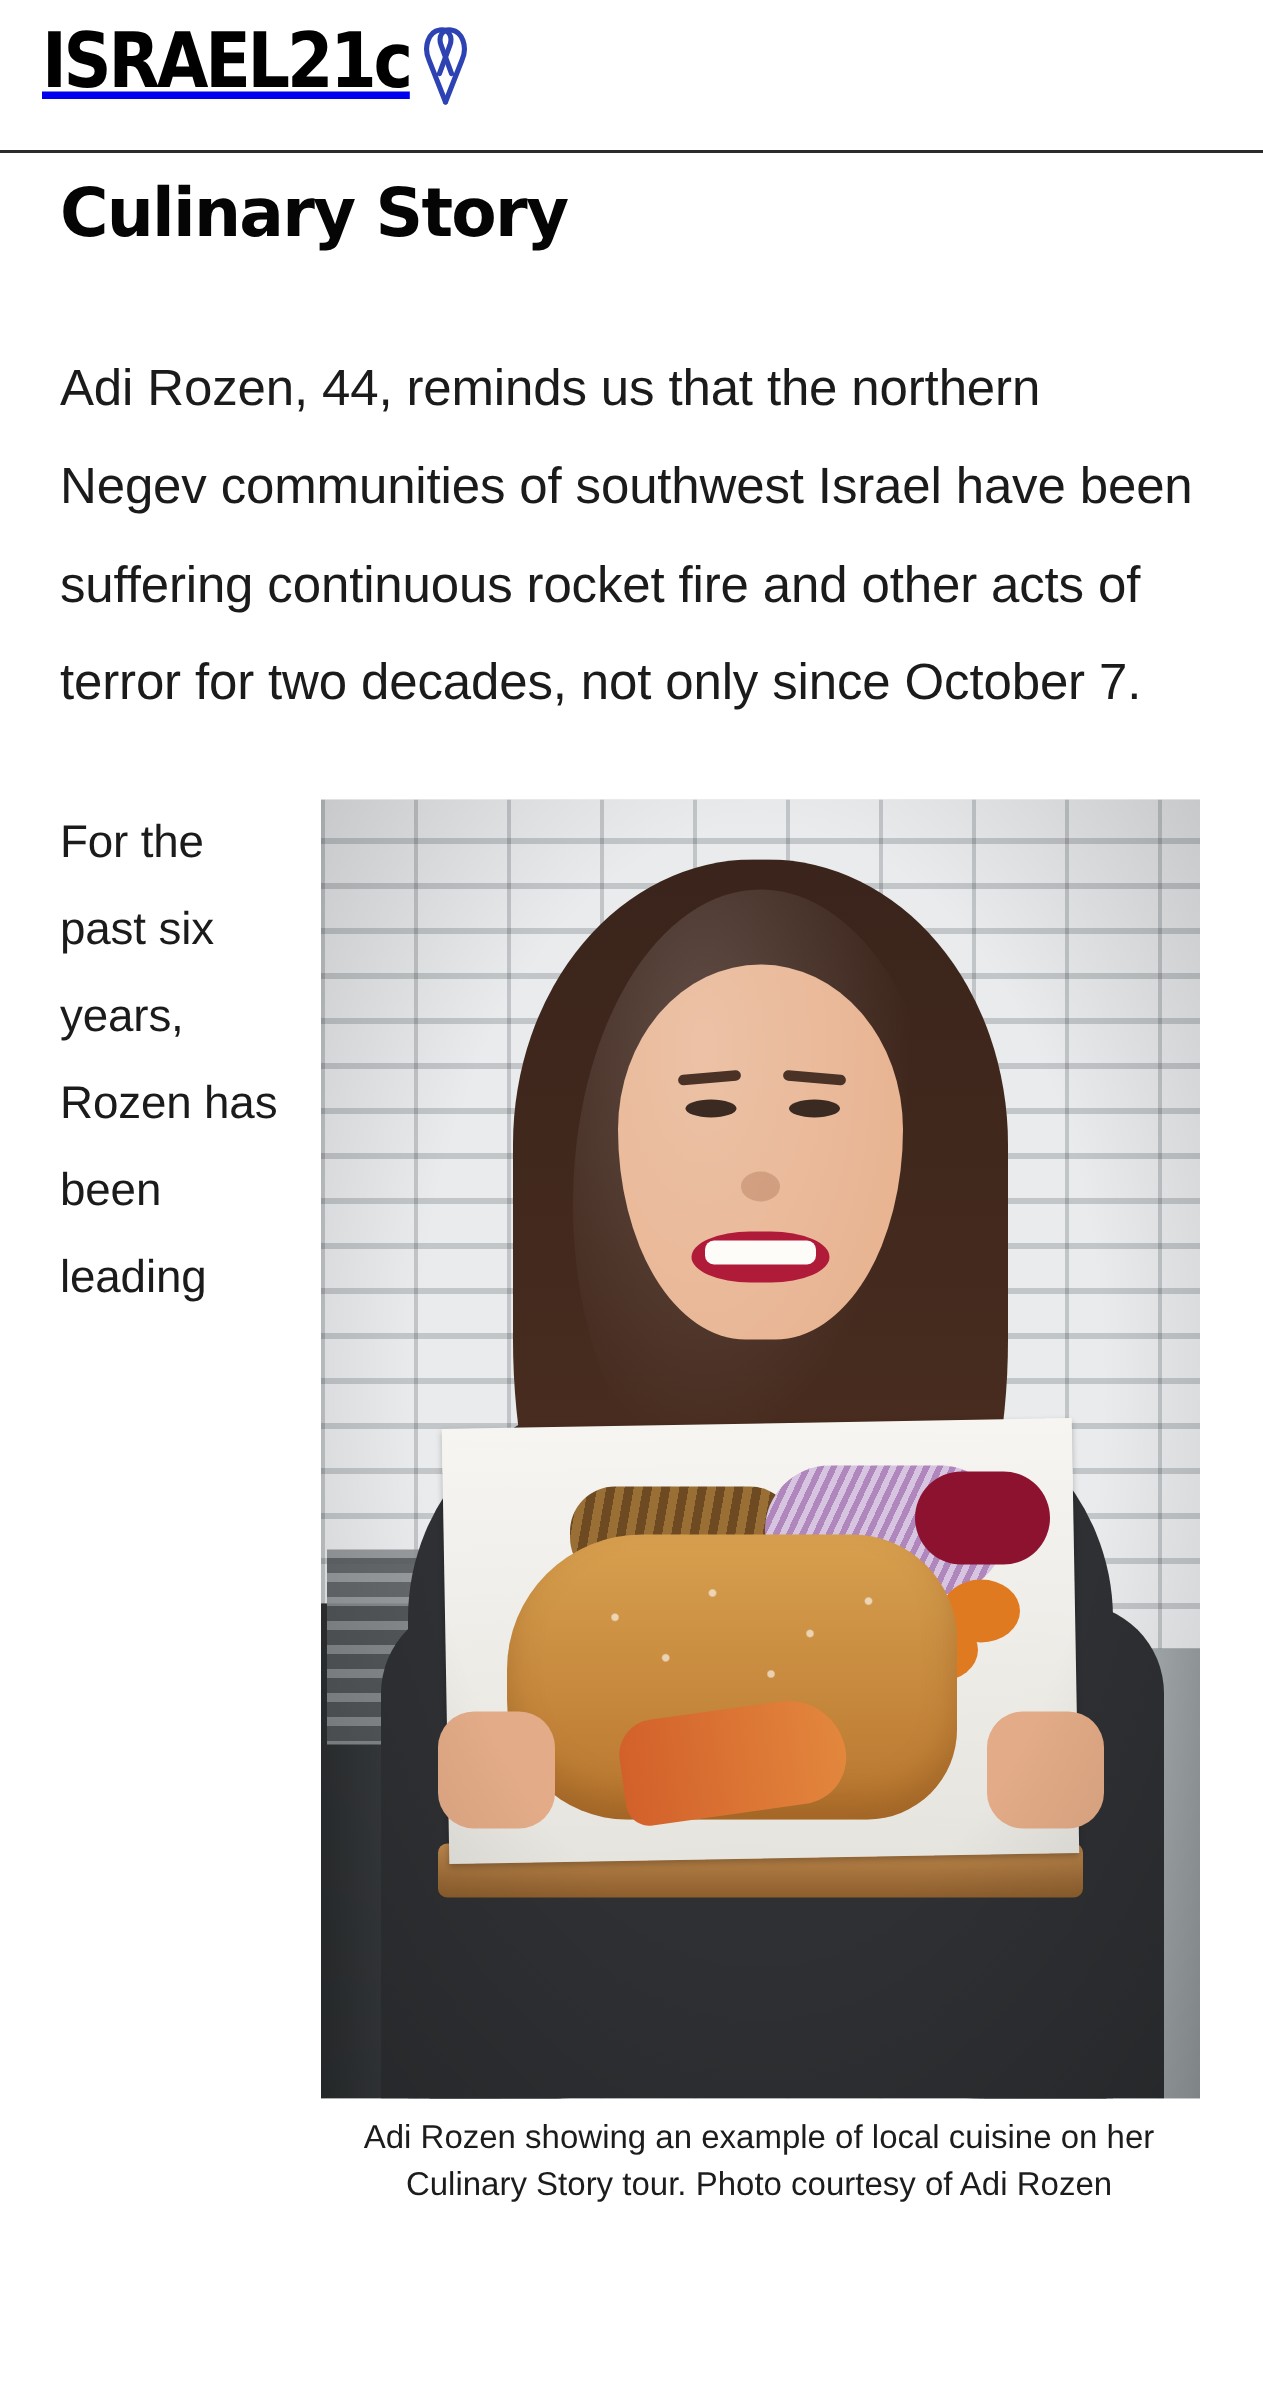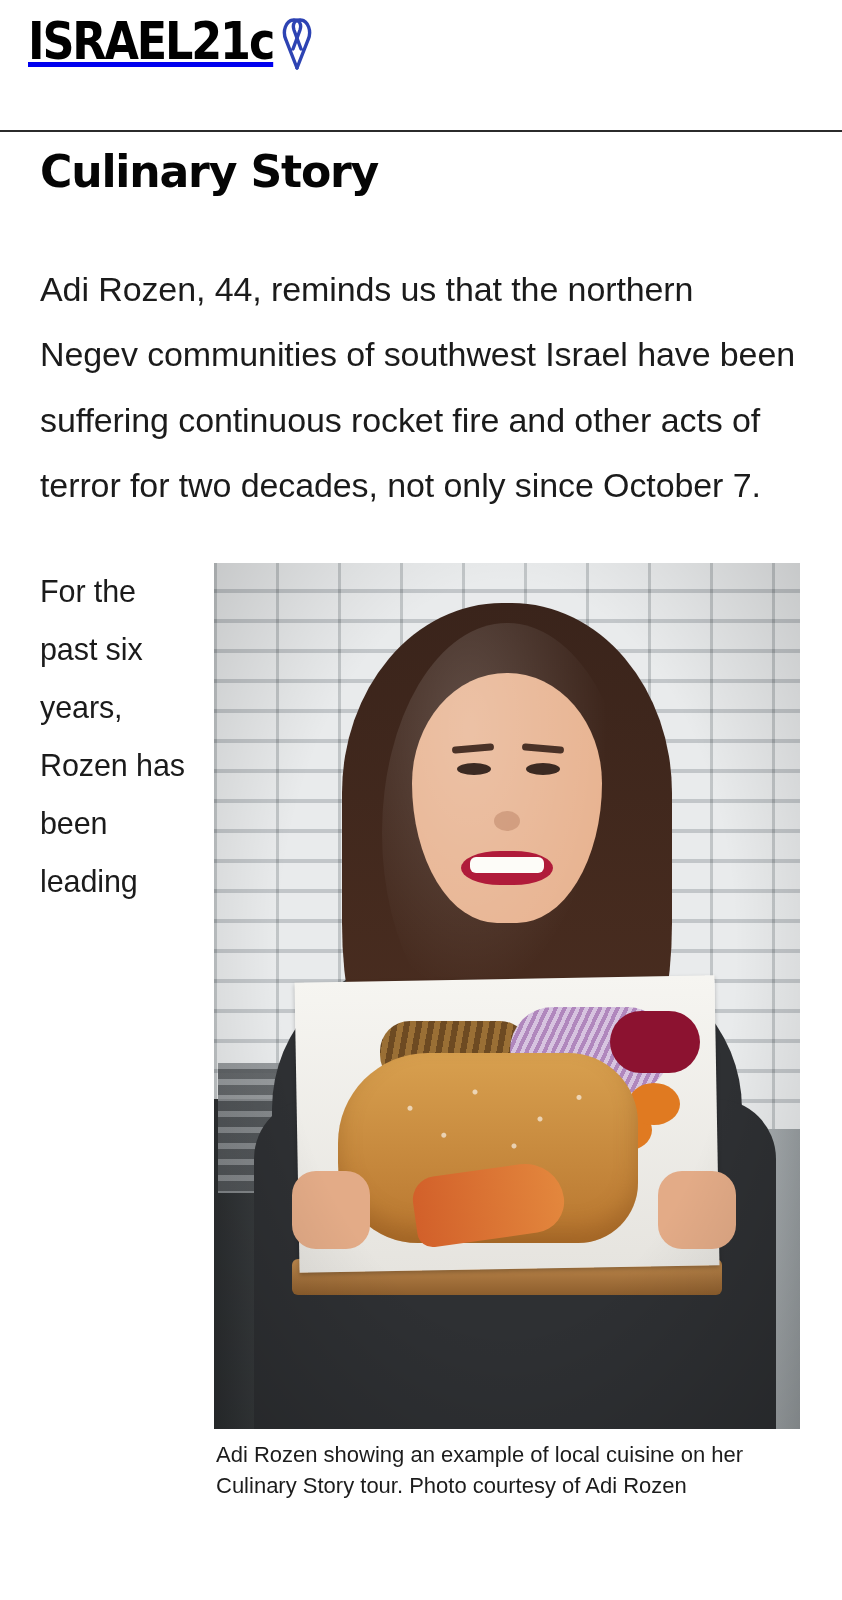--- a/index.html
+++ b/index.html
@@ -12,21 +12,21 @@
     height: 1600px;
     font-family: "Liberation Sans", sans-serif;
     color: #1a1a1a;
     overflow: hidden;
     position: relative;
   }
 
   
   .masthead {
     position: relative;
-    height: 132px;
+    height: 102px;
     border-bottom: 2px solid #2b2b2b;
     box-sizing: border-box;
   }
   .brand {
     position: absolute;
     left: 28px;
     top: 16px;
     display: flex;
     align-items: flex-start;
   }
@@ -77,20 +77,21 @@
 
   
   .body-block {
     margin: 44px 0 0 12px;
     position: relative;
   }
   figure.photo {
     float: right;
     margin: 0 14px 0 18px;
     width: 586px;
+    text-align: center;
   }
   figure.photo .frame {
     width: 586px;
     height: 866px;
     position: relative;
     overflow: hidden;
     background: #d9d9d9;
   }
   figcaption {
     font-size: 22px;

